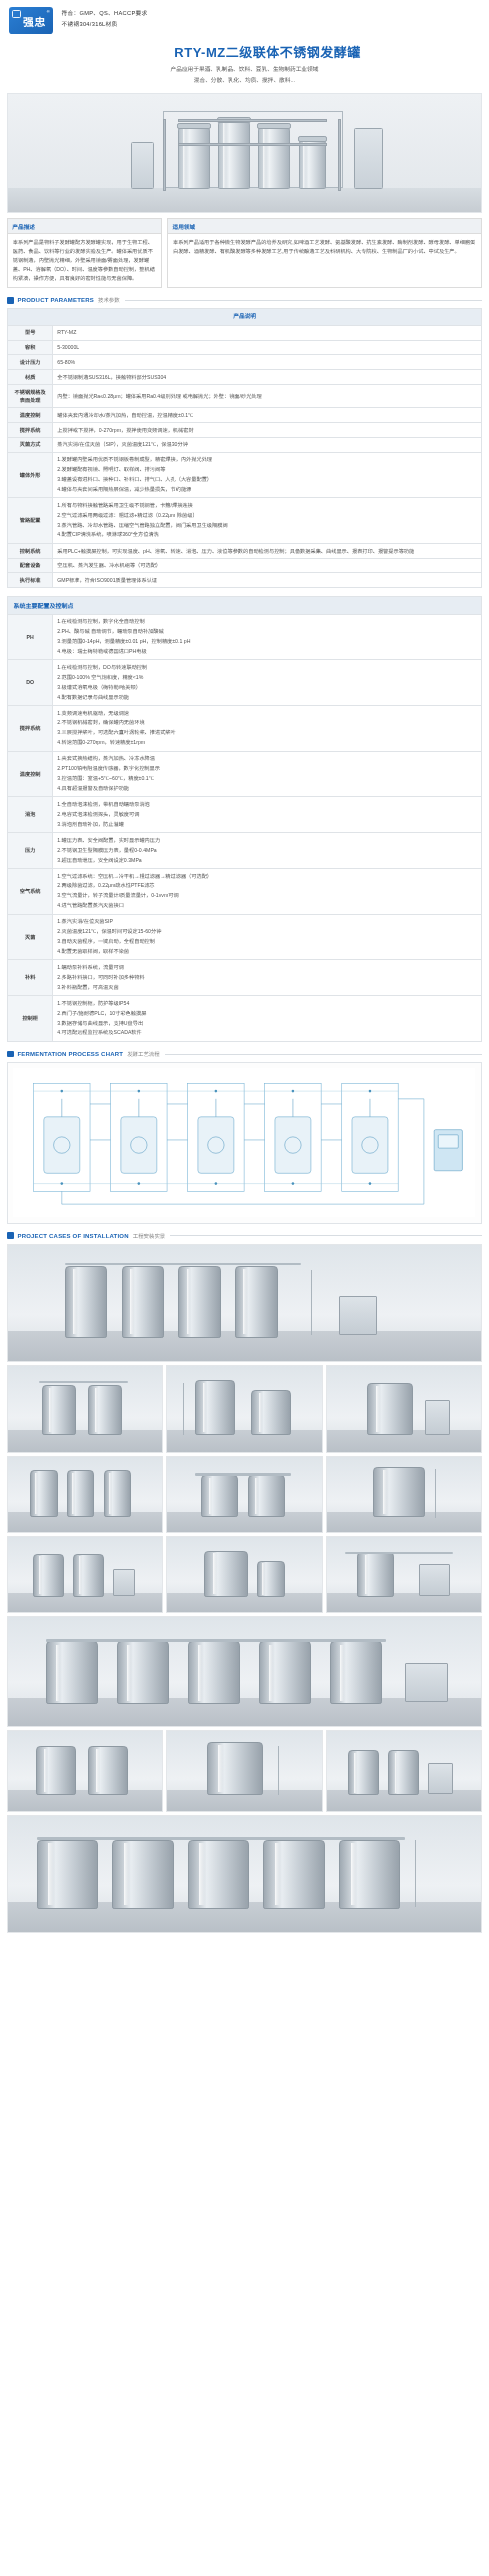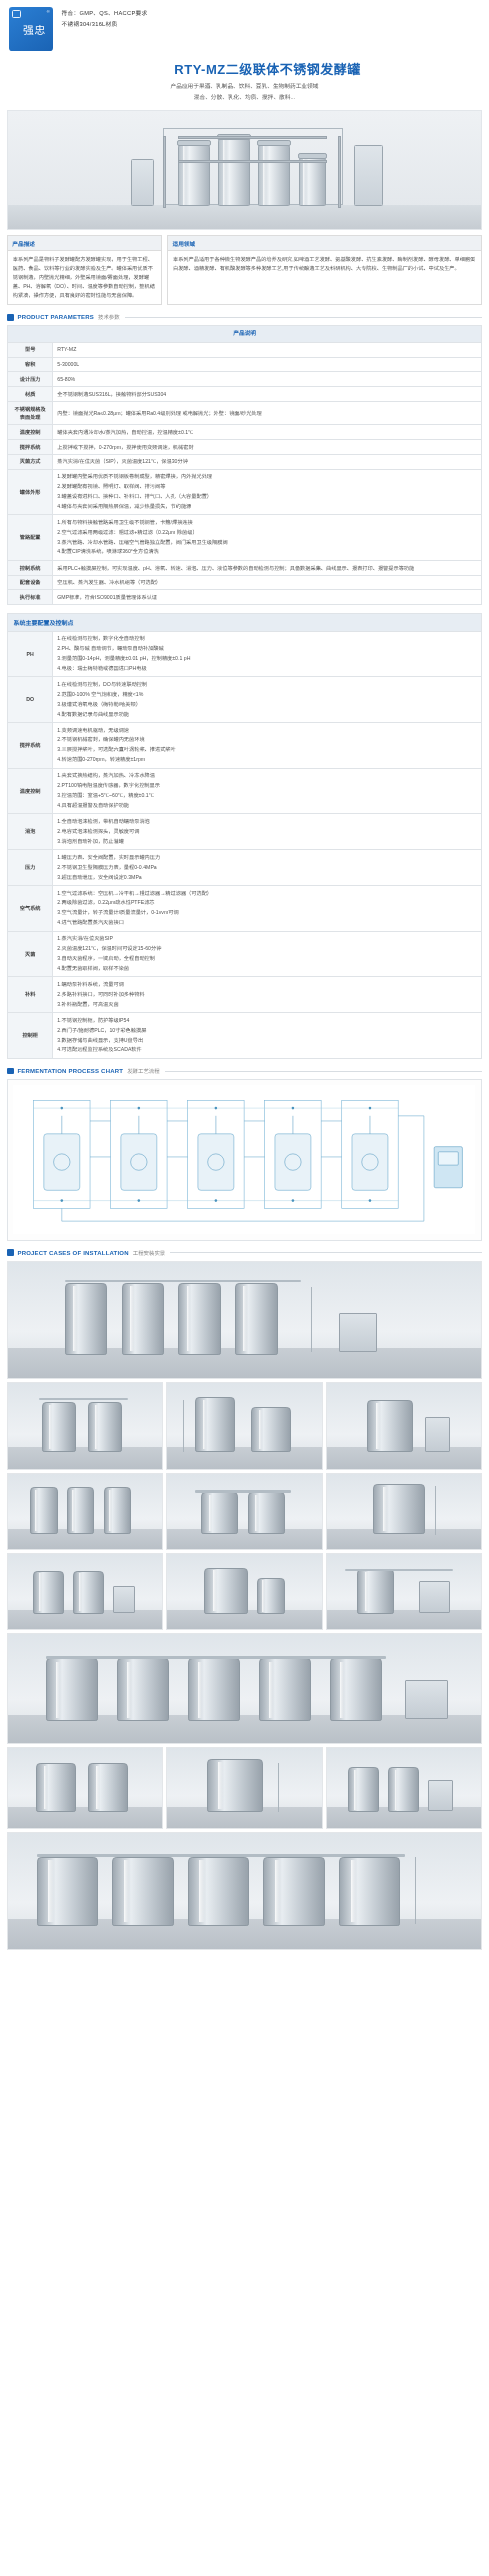--- a/index.html
+++ b/index.html
@@ -10,24 +10,24 @@
     background:#ffffff;
     font-family:"Liberation Sans", sans-serif;
     color:#333;
     -webkit-font-smoothing:antialiased;
   }
   .page { width:489px; margin:0 auto; background:#fff; }
 
   
   .topbar { display:flex; align-items:flex-start; padding:7.2px 9.3px 5.2px 9.3px; }
   .logo {
-    width:44px; height:44px; border-radius:3.1px;
+    width:44px; height:27px; border-radius:3.1px;
     background:linear-gradient(145deg,#2b7fd4,#1a63b4);
     display:flex; align-items:center; justify-content:center;
-    color:#fff; font-size:11.3px; font-weight:normal; letter-spacing:0.5px;
+    color:#fff; font-size:11.3px; font-weight:bold; letter-spacing:0.5px;
     position:relative; flex:0 0 auto;
   }
   .logo .logo-mark {
     position:absolute; left:3.1px; top:3.1px; width:8.2px; height:8.2px;
     border:1px solid #fff; border-radius:1.5px; opacity:.9;
   }
   .logo .logo-txt { margin-left:6.2px; font-size:10.8px; }
   .logo .logo-sup { position:absolute; right:3.1px; top:2.1px; font-size:4.1px; }
   .hdr-text { margin-left:8.2px; padding-top:1px; }
   .hdr-text .line1 { font-size:5.7px; color:#333; letter-spacing:0.3px; }

